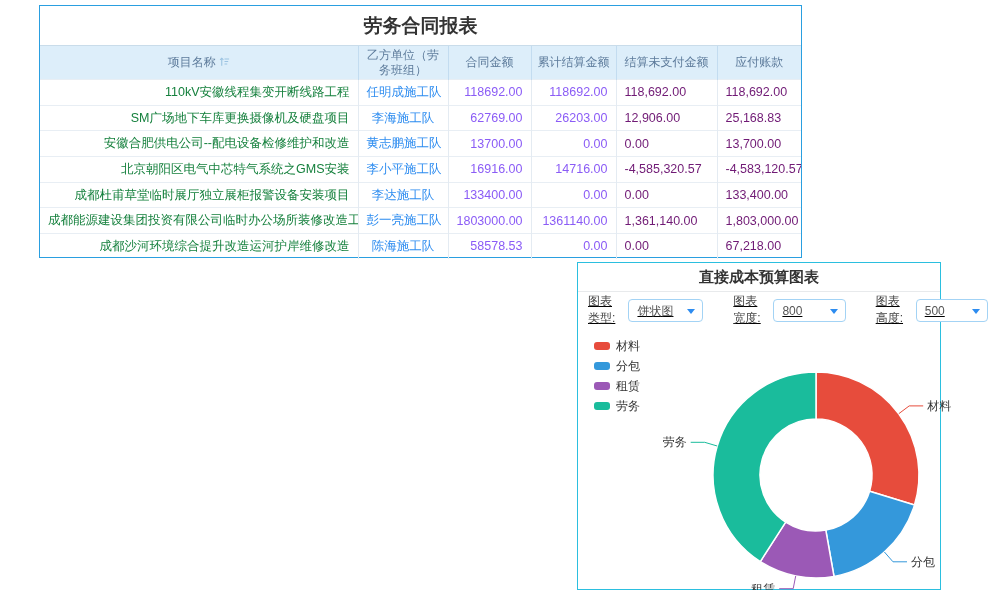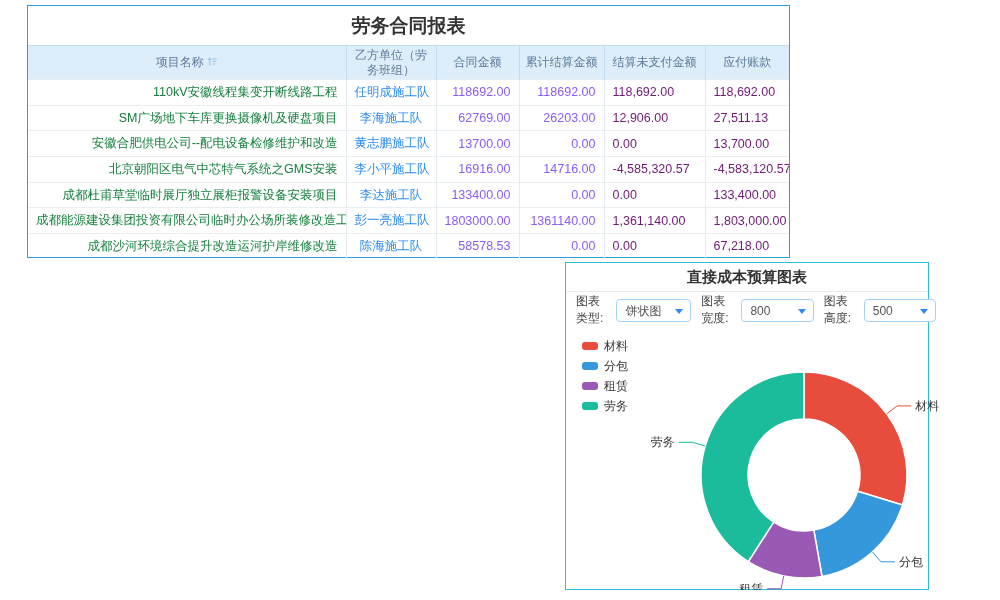--- a/index.html
+++ b/index.html
@@ -1,38 +1,38 @@
 <!DOCTYPE html>
 <html><head>
 <meta charset="utf-8">
 <style>
   html,body{margin:0;padding:0;background:#fff;width:1000px;height:600px;overflow:hidden;
     font-family:"Liberation Sans","DejaVu Sans",sans-serif;}
-  .panel{position:absolute;background:#fff;box-sizing:border-box;}
+  .panel{position:absolute;background:#fff;box-sizing:border-box;margin-left:12px;}
   
   #report-panel{left:27px;top:5px;width:763px;height:253px;border:1px solid #2a9fe0;}
   #report-title{height:39px;line-height:39px;text-align:center;font-size:19px;font-weight:bold;
     color:#333;border-bottom:1px solid #c9dcea;}
   #report-table{width:100%;border-collapse:collapse;table-layout:fixed;font-size:12.5px;}
   #report-table th{background:#ddeefa;color:#5d7b9b;font-weight:normal;font-size:12px;
     height:33px;padding:0 4px;border-right:1px solid #c3dcf0;line-height:1.25;}
   #report-table th:last-child{border-right:none;}
   #report-table td{height:24.7px;padding:0 8px;border-top:1px solid #e8eef4;
     border-right:1px solid #e4ebf2;white-space:nowrap;overflow:hidden;}
   #report-table td:last-child{border-right:none;}
   td.c0{text-align:right;color:#15803d;}
   td.c1{text-align:center;color:#2d8cf0;}
   td.c2,td.c3{text-align:right;color:#8b5cf6;}
   td.c4,td.c5{text-align:left;color:#701a75;}
   .sort-icon{vertical-align:-1px;margin-left:3px;}
   
   #chart-panel{left:565px;top:262px;width:364px;height:328px;border:1px solid #2bbfdf;}
   #chart-title{height:28px;line-height:28px;text-align:center;font-weight:bold;font-size:15px;
     color:#333;border-bottom:1px solid #e8eaec;}
-  #chart-controls{display:flex;align-items:center;height:36px;padding:0 10px;gap:10px;}
+  #chart-controls{display:flex;align-items:center;height:36px;padding:0 10px;gap:30px;text-decoration:underline;}
   .ctrl{display:flex;align-items:center;font-size:12px;color:#444;}
   .ctrl .lbl{margin-right:5px;}
   .select{position:relative;width:92px;height:23px;line-height:23px;border:1px solid #a3d3f5;
     border-radius:4px;font-size:12px;color:#555;padding:0 20px 0 8px;box-sizing:border-box;
     background:#fff;cursor:pointer;}
   .caret{position:absolute;right:7px;top:9px;width:0;height:0;
     border-left:4px solid transparent;border-right:4px solid transparent;border-top:5px solid #2d8cf0;}
   #chart-area{position:relative;width:425px;height:262px;}
   #legend{position:absolute;left:16px;top:8px;list-style:none;margin:0;padding:0;}
   #legend li{display:flex;align-items:center;height:20px;cursor:pointer;}
@@ -81,21 +81,21 @@
           <td class="c3">118692.00</td>
           <td class="c4">118,692.00</td>
           <td class="c5">118,692.00</td>
         </tr>
         <tr>
           <td class="c0">SM广场地下车库更换摄像机及硬盘项目</td>
           <td class="c1">李海施工队</td>
           <td class="c2">62769.00</td>
           <td class="c3">26203.00</td>
           <td class="c4">12,906.00</td>
-          <td class="c5">27,511.13</td>
+          <td class="c5">25,168.83</td>
         </tr>
         <tr>
           <td class="c0">安徽合肥供电公司--配电设备检修维护和改造</td>
           <td class="c1">黄志鹏施工队</td>
           <td class="c2">13700.00</td>
           <td class="c3">0.00</td>
           <td class="c4">0.00</td>
           <td class="c5">13,700.00</td>
         </tr>
         <tr>

